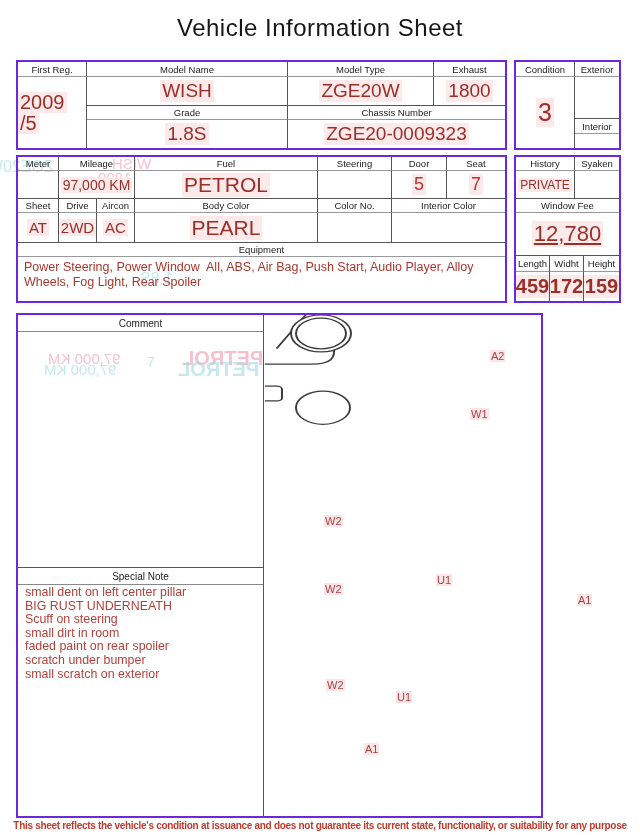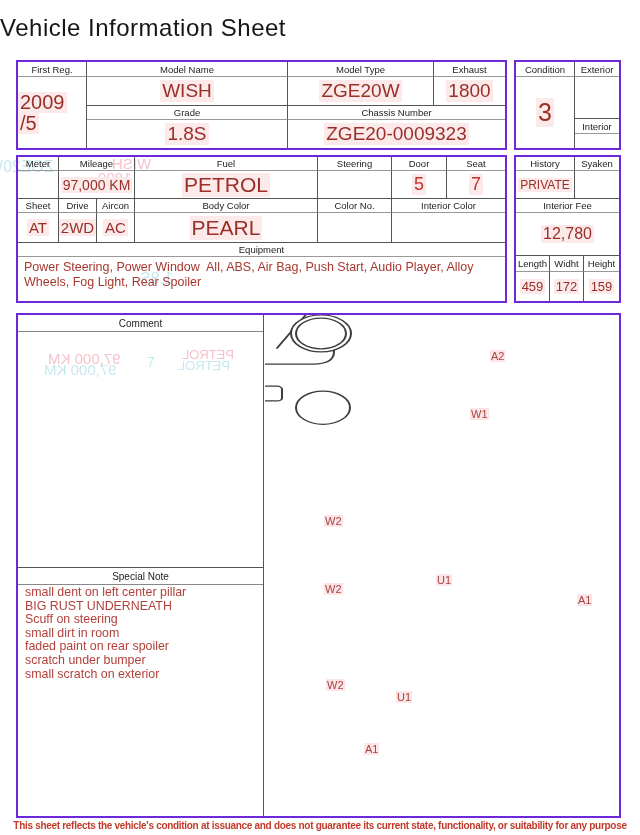--- a/index.html
+++ b/index.html
@@ -1,32 +1,32 @@
 <!DOCTYPE html>
 <html><head>
 <meta charset="utf-8">
 <style>
   html,body{margin:0;padding:0;background:#fff;}
   .page{position:relative;width:640px;height:835px;background:#ffffff;overflow:hidden;
         font-family:"Liberation Sans","DejaVu Sans",sans-serif;}
-  .title{position:absolute;top:14px;left:0;width:640px;text-align:left;
+  .title{position:absolute;top:14px;left:0;width:640px;text-align:center;
          font-size:24px;color:#161616;letter-spacing:0.5px;}
   .box{position:absolute;border:2px solid #6d28d9;box-sizing:border-box;background:transparent;z-index:2;}
   .grid{display:grid;}
   .cell{box-sizing:border-box;display:flex;align-items:center;justify-content:center;overflow:hidden;}
   .h{font-size:9.5px;color:#222;}
   .v{color:#9a2f28;}
   .crimson{color:#c1302a;}
   .br{border-right:1px solid #555;}
   .bbl{border-bottom:1px solid #999;}
   .bbd{border-bottom:1px solid #555;}
   .hl{background:#fce9ea;padding:0 2px;white-space:nowrap;}
   .f20{font-size:20px;} .f19{font-size:19px;} .f25{font-size:25px;} .f21{font-size:21px;}
   .f18{font-size:18px;} .f15{font-size:15px;} .f14{font-size:14px;} .f12{font-size:12px;}
-  .f22{font-size:16px;} .f17{font-size:13px;}
+  .f22{font-size:22px;text-decoration:underline;} .f17{font-size:20px;font-weight:bold;}
   .equip{font-size:12.5px;color:#a8382f;line-height:15px;padding:3px 6px 8px 6px;
          align-items:flex-start;justify-content:flex-start;text-align:left;white-space:pre-wrap;}
   .pane-h{height:16px;border-bottom:1px solid #888;display:flex;align-items:center;justify-content:center;
           font-size:10px;color:#222;}
   .notes{position:absolute;left:7px;right:3px;top:271px;color:#b2413b;font-size:12.4px;line-height:13.6px;}
   .mark{position:absolute;font-size:11px;line-height:12px;color:#a8443e;background:#fbe5e8;
         padding:0 1px;z-index:3;}
   .ghost{position:absolute;z-index:1;white-space:nowrap;}
   .gpink{color:#f2aebc;opacity:0.75;}
   .gcyan{color:#9fd9e6;opacity:0.6;}
@@ -150,42 +150,42 @@
   <div class="box" style="left:514px;top:155px;width:107px;height:148px;display:flex;flex-direction:column;">
     <div class="grid" style="grid-template-columns:59px 1fr;grid-template-rows:14px 28px;">
       <div class="cell h br bbl">History</div>
       <div class="cell h bbl">Syaken</div>
       <div class="cell v br bbd f12">
           <span class="hl">PRIVATE</span>
         </div>
       <div class="cell v bbd"></div>
     </div>
     <div style="display:flex;flex-direction:column;">
-      <div class="cell h bbl" style="height:14px;">Interior Fee</div>
+      <div class="cell h bbl" style="height:14px;">Window Fee</div>
       <div class="cell v bbd f22" style="height:43px;">
           <span class="hl">12,780</span>
         </div>
     </div>
     <div class="grid" style="grid-template-columns:34px 34px 1fr;grid-template-rows:16px 1fr;flex:1;">
       <div class="cell h br bbl">Length</div>
       <div class="cell h br bbl">Widht</div>
       <div class="cell h bbl">Height</div>
       <div class="cell v br f17">
           <span class="hl">459</span>
         </div>
       <div class="cell v br f17">
           <span class="hl">172</span>
         </div>
       <div class="cell v f17">
           <span class="hl">159</span>
         </div>
     </div>
   </div>
 
-  <div class="box" style="left:16px;top:313px;width:605px;height:505px;">
+  <div class="box" style="left:16px;top:313px;width:527px;height:505px;">
 
     <div style="position:absolute;left:0;top:0;width:246px;height:100%;border-right:1px solid #555;box-sizing:border-box;">
       <div class="pane-h">Comment</div>
       <div></div>
       <div style="position:absolute;left:0;top:252px;width:100%;border-top:1px solid #555;box-sizing:border-box;">
         <div class="pane-h">Special Note</div>
       </div>
       <div class="notes">
         <div>small dent on left center pillar</div>
         <div>BIG RUST UNDERNEATH</div>

